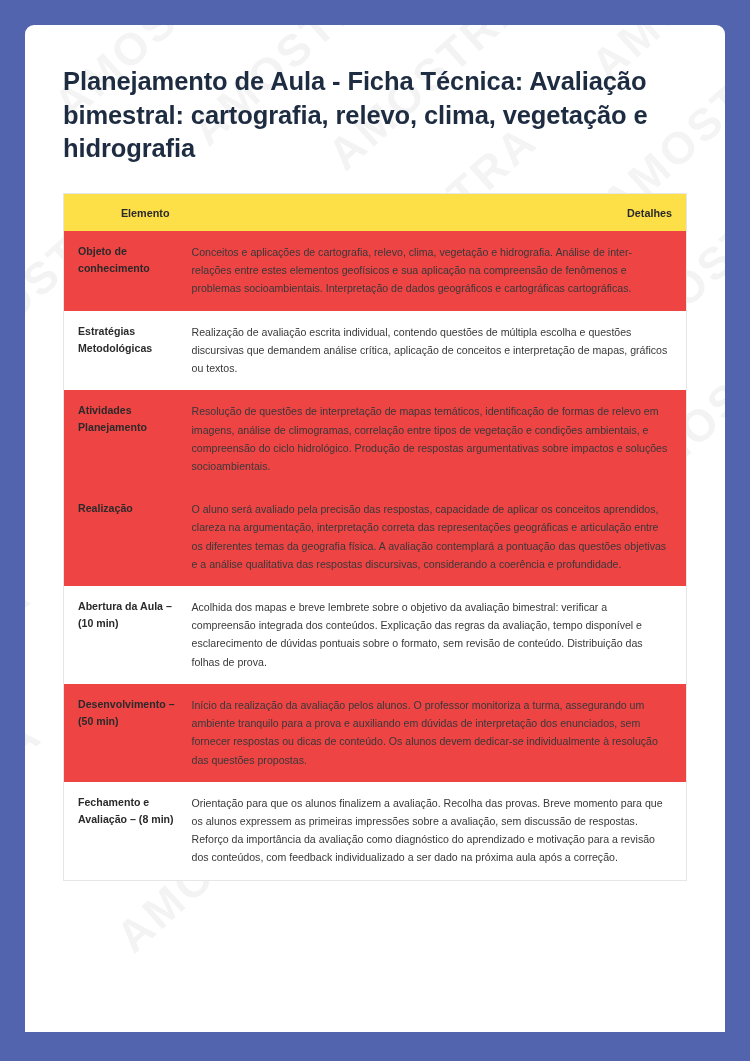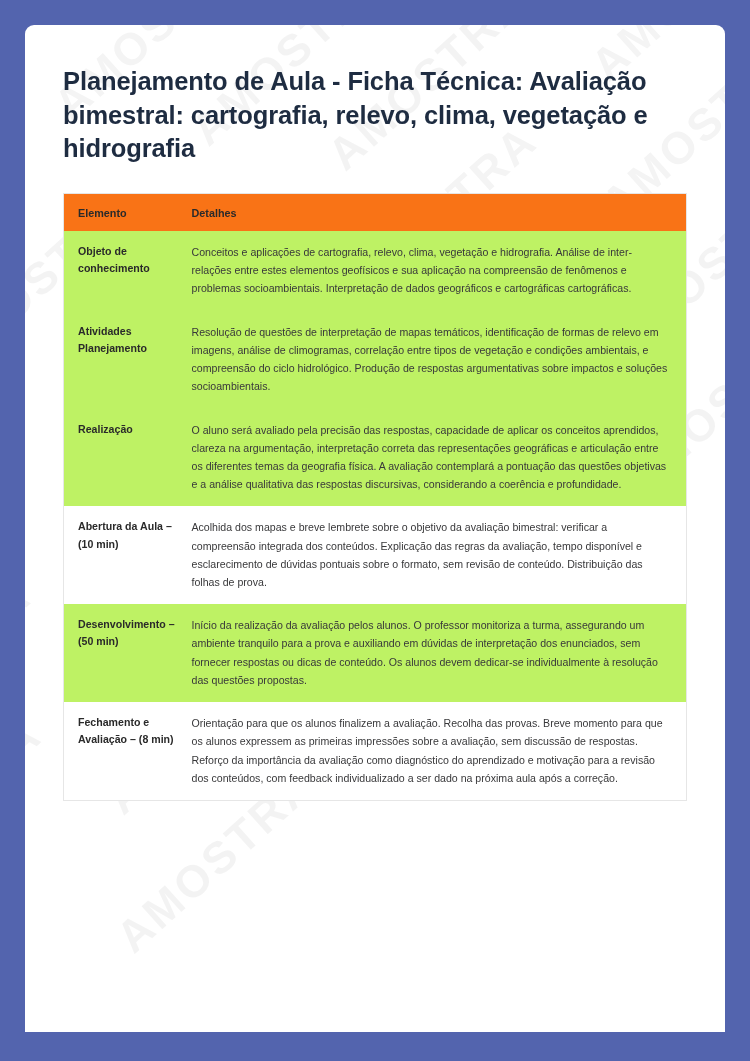--- a/index.html
+++ b/index.html
@@ -87,26 +87,26 @@
   #ficha-table {
     width: 100%;
     border-collapse: collapse;
     border: 1px solid #e6e6e6;
     table-layout: fixed;
     background: #ffffff;
   }
   #ficha-table col.col-elemento { width: 120px; }
 
   #ficha-table th {
-    text-align: left;
+    text-align: right;
     vertical-align: top;
     font-size: 10.8px;
     font-weight: 700;
     color: #2a2a2a;
-    background: #f97316;
+    background: #fde047;
     padding: 13px 14px 12px 14px;
   }
   #ficha-table th.th-detalhes { padding-left: 8px; }
 
   #ficha-table td {
     vertical-align: top;
     font-size: 10.6px;
     line-height: 1.72;
     color: #38383a;
     padding: 12px 14px 13px 14px;
@@ -114,21 +114,21 @@
   #ficha-table td.cell-elemento {
     font-weight: 700;
     color: #2a2a2a;
     line-height: 1.62;
     padding-right: 6px;
   }
   #ficha-table td.cell-detalhes {
     padding-left: 8px;
     padding-right: 16px;
   }
-  #ficha-table tr.row-shade td { background: #bef264; }
+  #ficha-table tr.row-shade td { background: #ef4444; }
   #ficha-table tr.row-plain td { background: #ffffff; }
 </style>
 </head>
 <body>
 
 <div id="page">
   <div id="sheet">
 
     <div id="watermark">
         <div class="wm-row"></div>
@@ -186,20 +186,24 @@
           <tr>
             <th class="th-elemento">Elemento</th>
             <th class="th-detalhes">Detalhes</th>
           </tr>
         </thead>
         <tbody id="table-body">
             <tr class="row-shade">
               <td class="cell-elemento">Objeto de conhecimento</td>
               <td class="cell-detalhes">Conceitos e aplicações de cartografia, relevo, clima, vegetação e hidrografia. Análise de inter-relações entre estes elementos geofísicos e sua aplicação na compreensão de fenômenos e problemas socioambientais. Interpretação de dados geográficos e cartográficas cartográficas.</td>
             </tr>
+            <tr class="row-plain">
+              <td class="cell-elemento">Estratégias Metodológicas</td>
+              <td class="cell-detalhes">Realização de avaliação escrita individual, contendo questões de múltipla escolha e questões discursivas que demandem análise crítica, aplicação de conceitos e interpretação de mapas, gráficos ou textos.</td>
+            </tr>
             <tr class="row-shade">
               <td class="cell-elemento">Atividades Planejamento</td>
               <td class="cell-detalhes">Resolução de questões de interpretação de mapas temáticos, identificação de formas de relevo em imagens, análise de climogramas, correlação entre tipos de vegetação e condições ambientais, e compreensão do ciclo hidrológico. Produção de respostas argumentativas sobre impactos e soluções socioambientais.</td>
             </tr>
             <tr class="row-shade">
               <td class="cell-elemento">Realização</td>
               <td class="cell-detalhes">O aluno será avaliado pela precisão das respostas, capacidade de aplicar os conceitos aprendidos, clareza na argumentação, interpretação correta das representações geográficas e articulação entre os diferentes temas da geografia física. A avaliação contemplará a pontuação das questões objetivas e a análise qualitativa das respostas discursivas, considerando a coerência e profundidade.</td>
             </tr>
             <tr class="row-plain">
               <td class="cell-elemento">Abertura da Aula – (10 min)</td>

